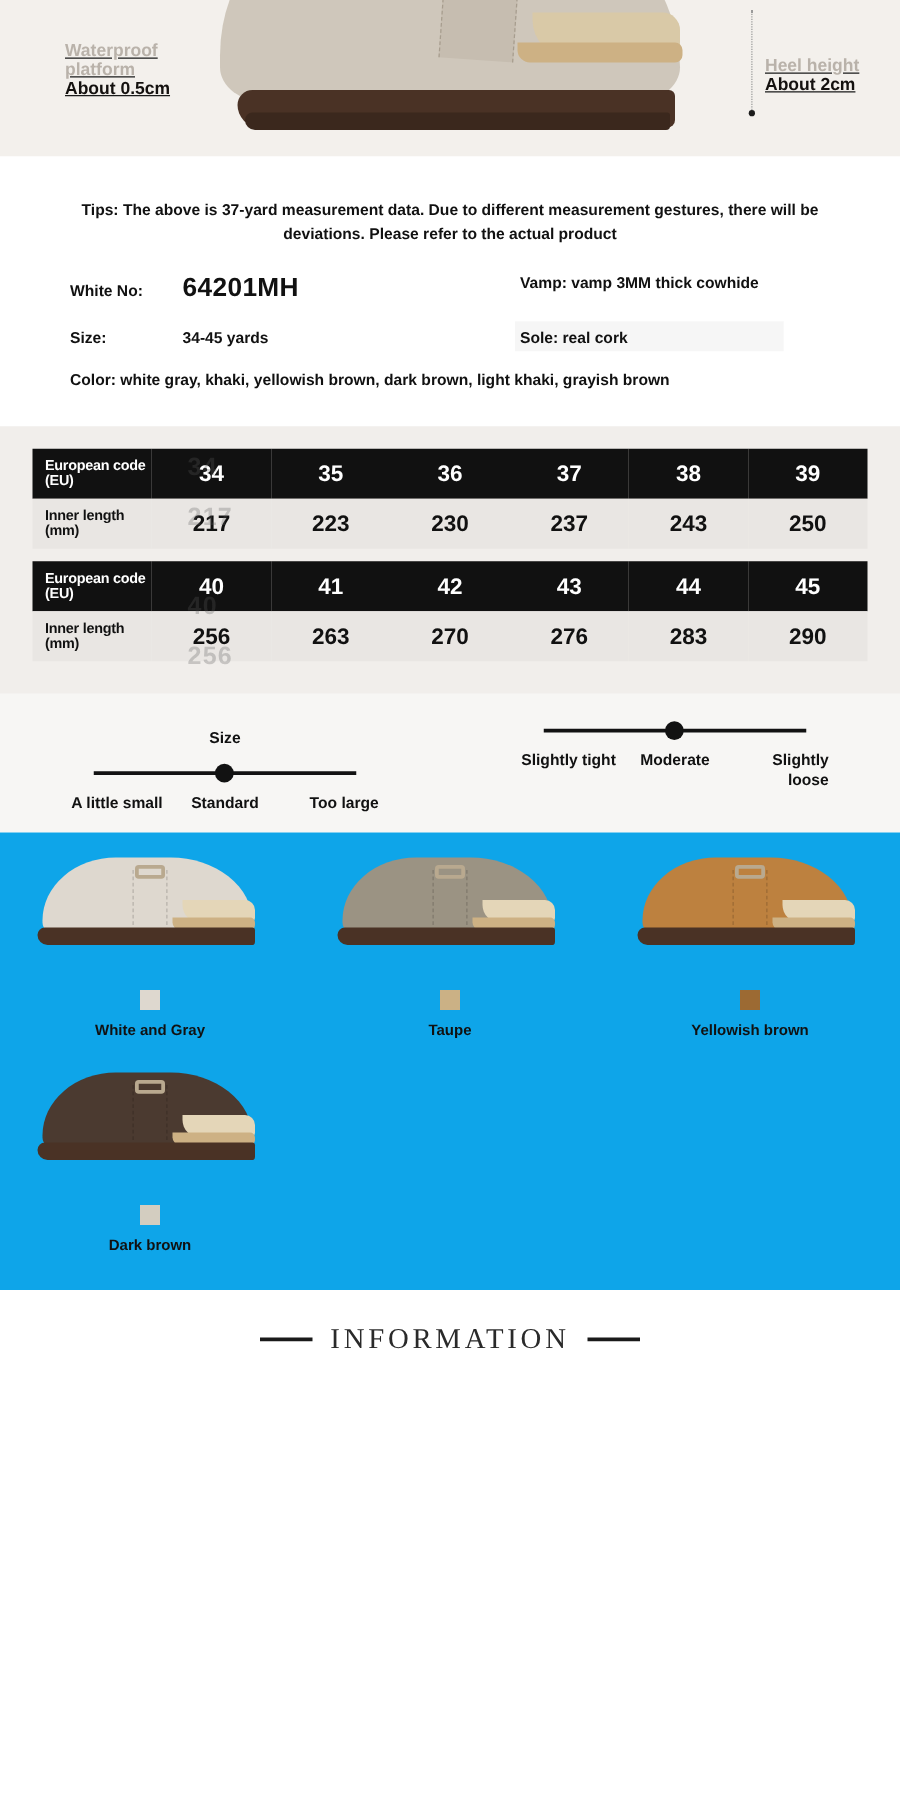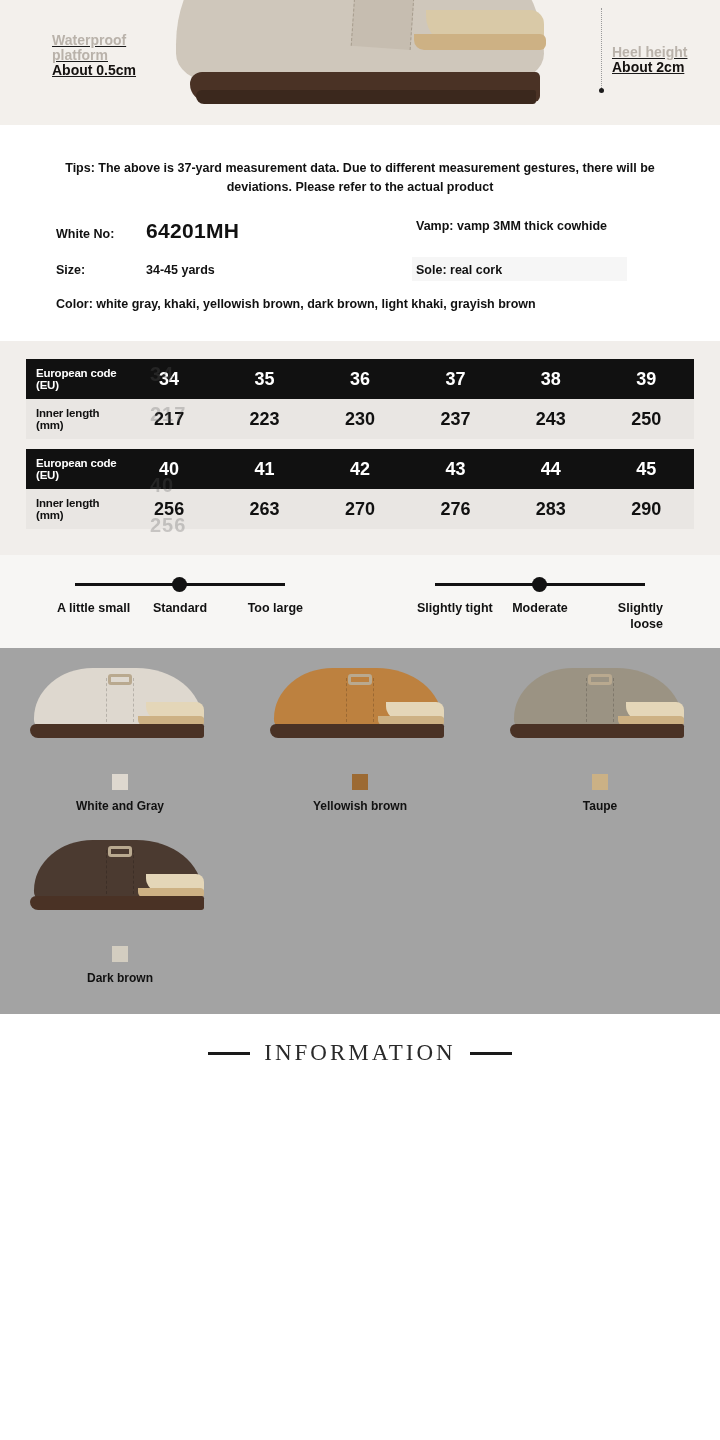--- a/index.html
+++ b/index.html
@@ -239,21 +239,21 @@
     font-weight: bold;
     line-height: 16px;
     color: #111;
   }
   .fit-labels span { width: 76px; text-align: center; }
   .fit-labels span:first-child { text-align: left; }
   .fit-labels span:last-child { text-align: right; }
 
   
   .colors {
-    background: #a3a3a3;
+    background: #0ea5e9;
     padding: 8px 0 14px 0;
   }
   .color-grid {
     display: flex;
     flex-wrap: wrap;
   }
   .color-cell {
     width: 240px;
     text-align: center;
     position: relative;
@@ -434,20 +434,21 @@
       <td>276</td>
       <td>283</td>
       <td>290</td>
     </tr>
   </tbody>
     </table>
 </div>
 
 <div class="fit">
   <div class="fit-col">
+    <div class="fit-title">Size</div>
     <div class="track">
       <div class="knob"></div>
     </div>
     <div class="fit-labels">
       <span>A little small</span>
       <span>Standard</span>
       <span>Too large</span>
     </div>
   </div>
 
@@ -475,42 +476,42 @@
         <div class="ms-cork"></div>
         <div class="ms-sole"></div>
       </div>
       <div class="swatch" style="background:#ded8cf"></div>
       <div class="color-name">White and Gray</div>
     </div>
 
 
     <div class="color-cell">
       <div class="mini-shoe">
+        <div class="ms-upper" style="background:#9b9383"></div>
+        <div class="ms-lining"></div>
+        <div class="ms-strap"></div>
+        <div class="ms-buckle"></div>
+        <div class="ms-cork"></div>
+        <div class="ms-sole"></div>
+      </div>
+      <div class="swatch" style="background:#cbb185"></div>
+      <div class="color-name">Taupe</div>
+    </div>
+
+    <div class="color-cell">
+      <div class="mini-shoe">
         <div class="ms-upper" style="background:#bd813f"></div>
         <div class="ms-lining"></div>
         <div class="ms-strap"></div>
         <div class="ms-buckle"></div>
         <div class="ms-cork"></div>
         <div class="ms-sole"></div>
       </div>
       <div class="swatch" style="background:#9c6a33"></div>
       <div class="color-name">Yellowish brown</div>
-    </div>
-
-    <div class="color-cell">
-      <div class="mini-shoe">
-        <div class="ms-upper" style="background:#9b9383"></div>
-        <div class="ms-lining"></div>
-        <div class="ms-strap"></div>
-        <div class="ms-buckle"></div>
-        <div class="ms-cork"></div>
-        <div class="ms-sole"></div>
-      </div>
-      <div class="swatch" style="background:#cbb185"></div>
-      <div class="color-name">Taupe</div>
     </div>
 
     <div class="color-cell">
       <div class="mini-shoe">
         <div class="ms-upper" style="background:#4b3a30"></div>
         <div class="ms-lining"></div>
         <div class="ms-strap"></div>
         <div class="ms-buckle"></div>
         <div class="ms-cork"></div>
         <div class="ms-sole"></div>

